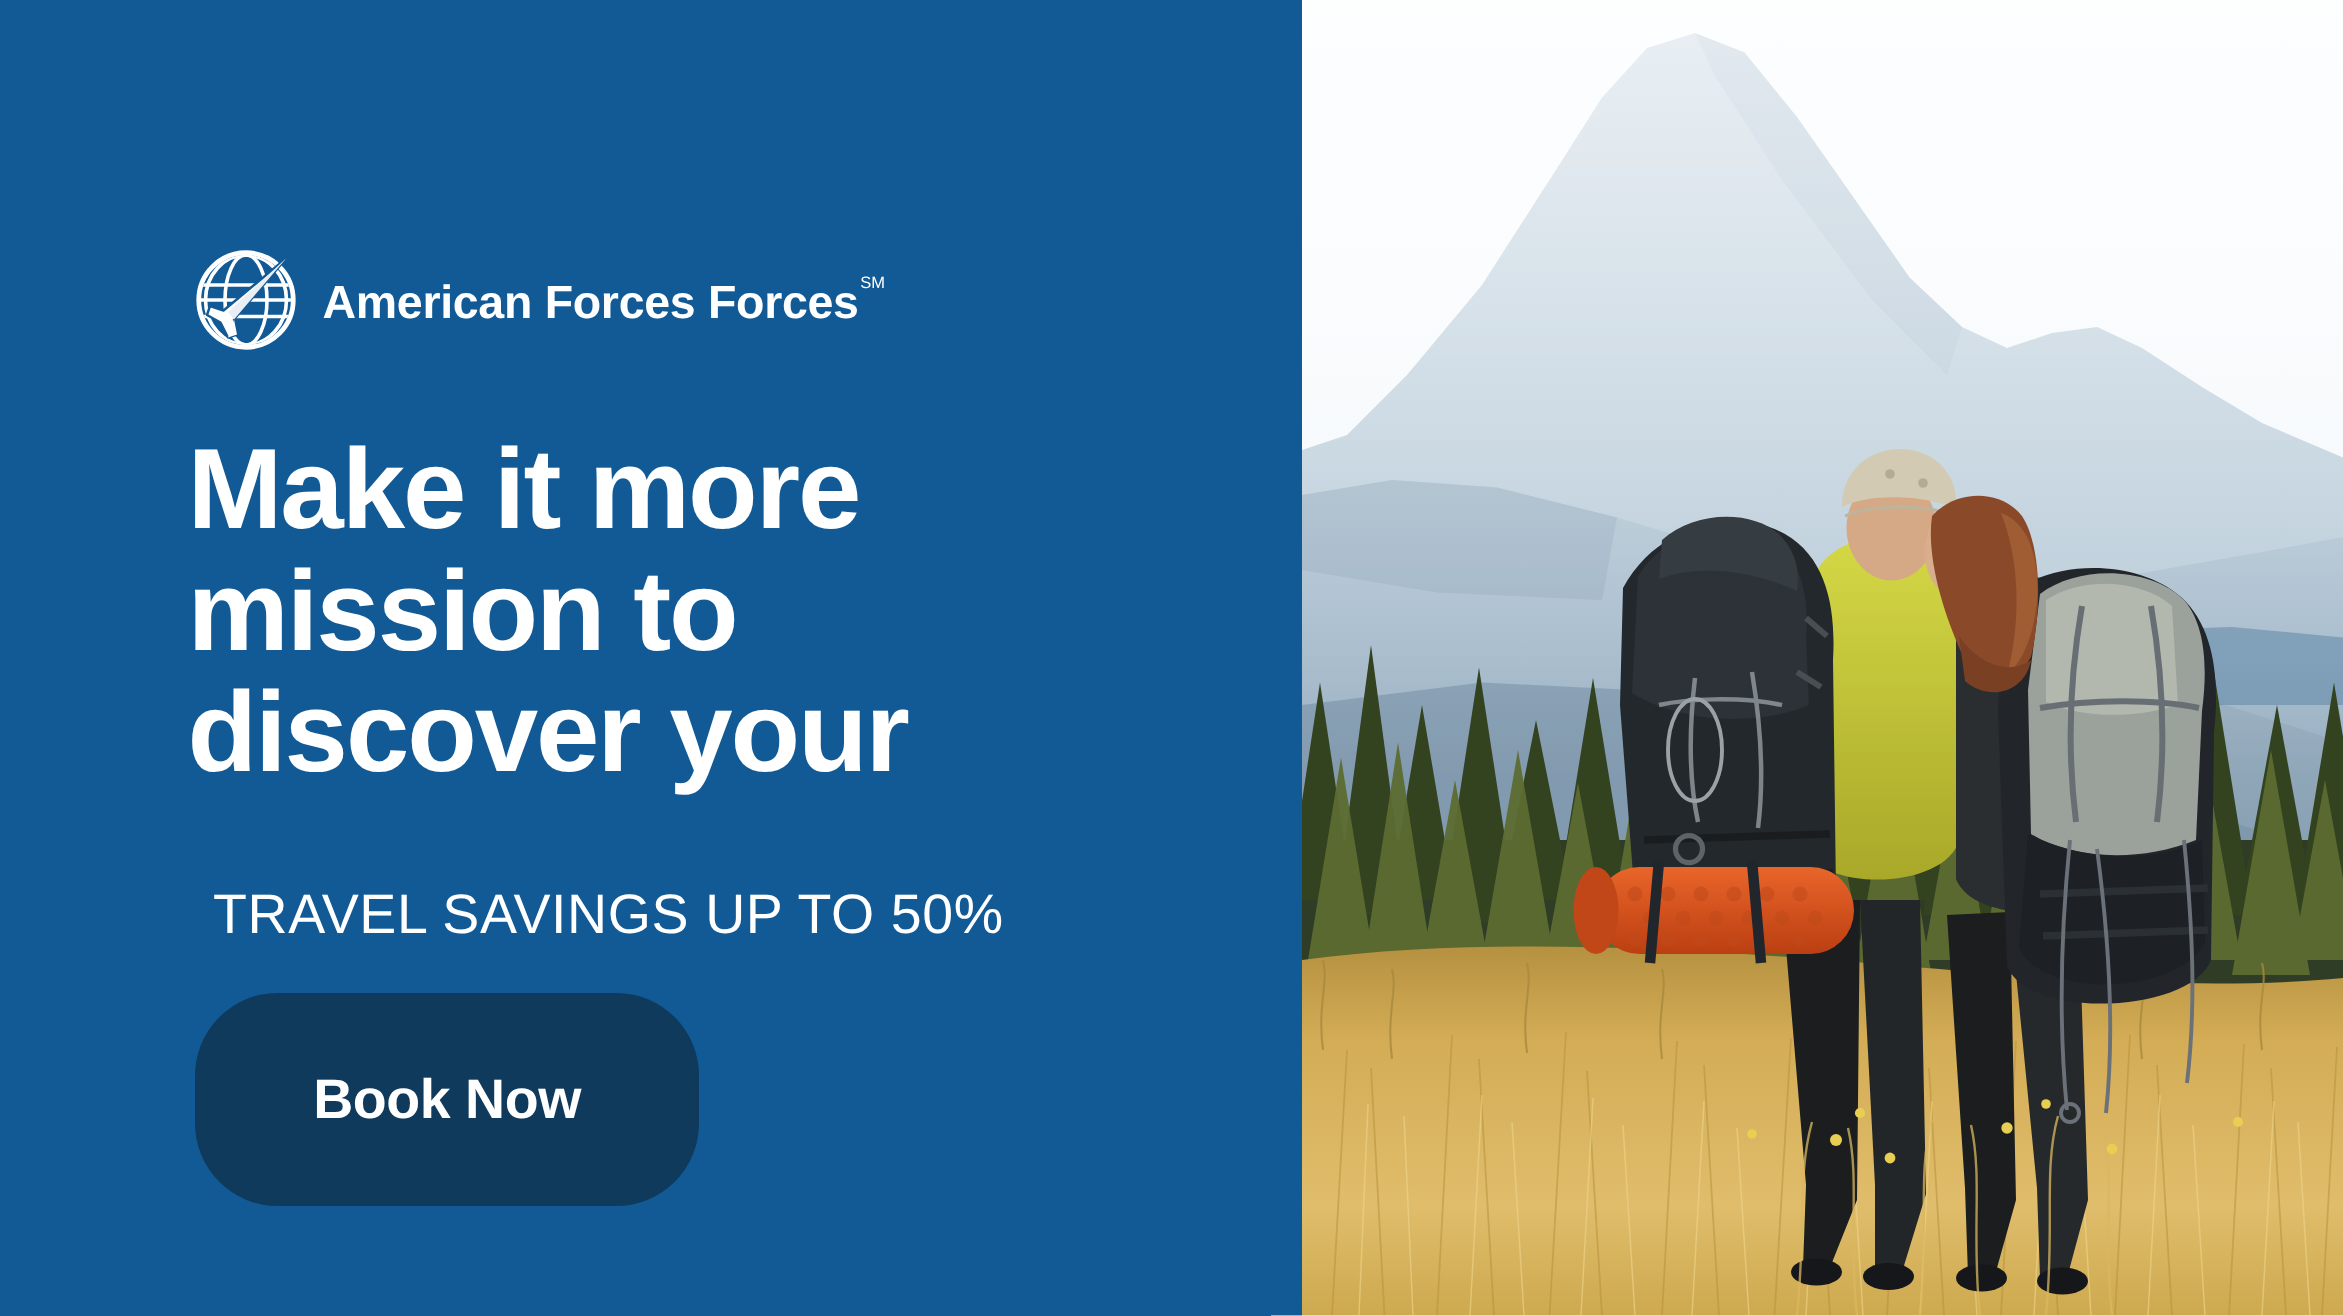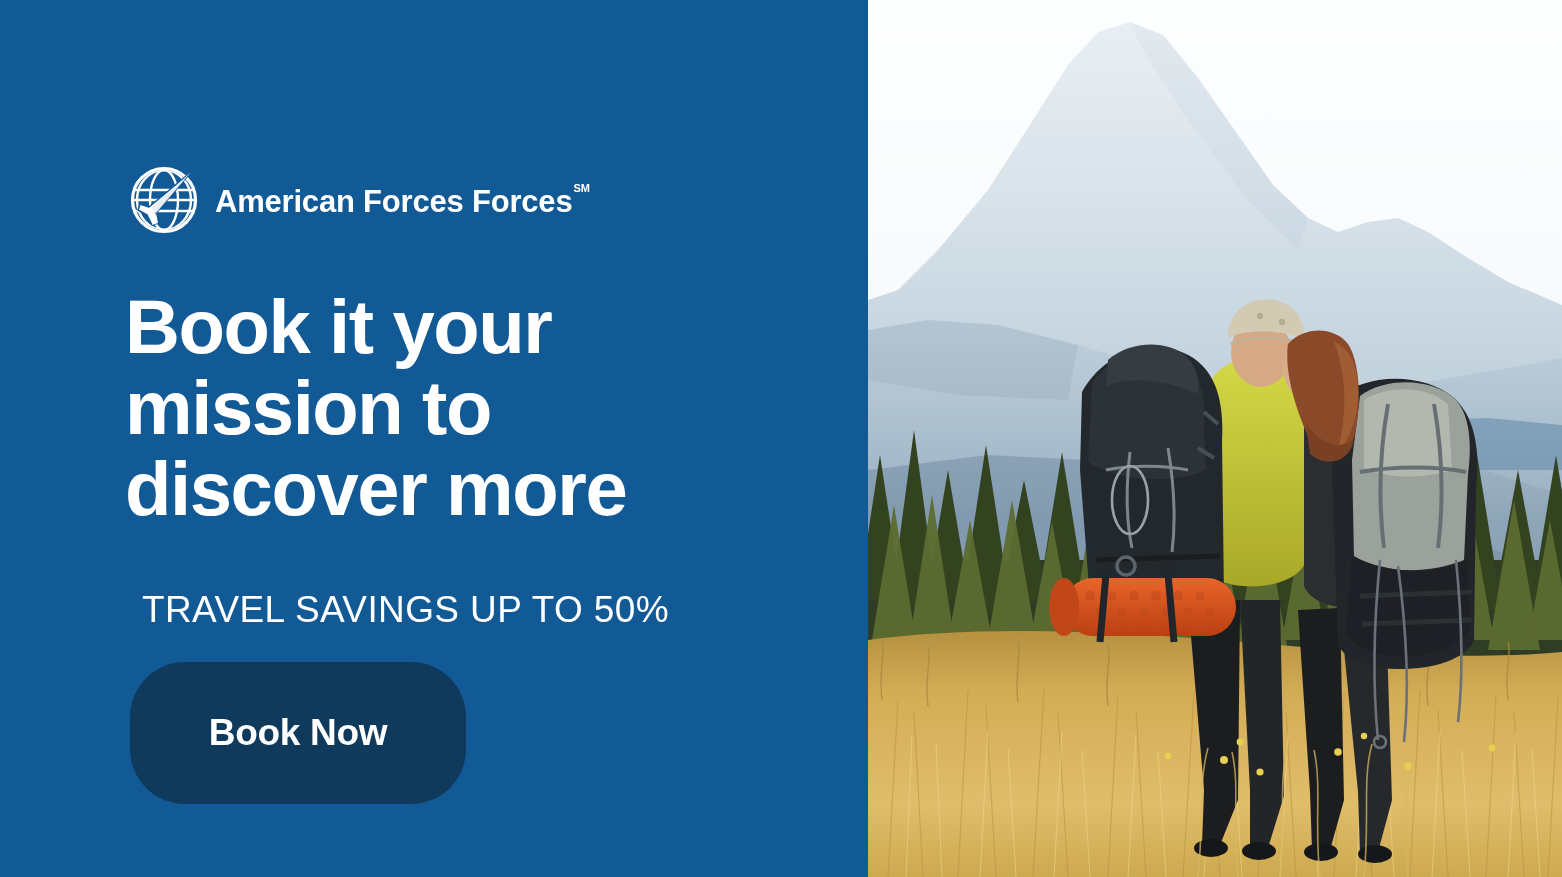--- a/index.html
+++ b/index.html
@@ -54,21 +54,21 @@
     color: #ffffff;
     font-size: 31px;
     font-weight: bold;
     letter-spacing: -0.2px;
     white-space: nowrap;
     line-height: 1;
     padding-top: 3px;
   }
   .logo-sm {
     font-size: 11px;
-    font-weight: bold;
+    font-weight: normal;
     vertical-align: super;
     letter-spacing: 0;
     position: relative;
     top: -9px;
     left: 1px;
   }
 
   
   .headline {
     position: absolute;
@@ -159,23 +159,23 @@
 
           <path d="M64 9 L22 44 L13 41 L11 47 L20 52 L25 62 L31 60 L29 50 Z" fill="#ffffff" stroke="#125A96" stroke-width="1.6" stroke-linejoin="round"></path>
           <path d="M64 9 L29 50 L25 62 L31 60 L29 50 Z" fill="#ffffff"></path>
           <path d="M64 9 L25 45 L29 50 Z" fill="#e8eef3"></path>
         </svg>
       </span>
       <span class="logo-wordmark"><span>American Forces Forces</span><span class="logo-sm">SM</span></span>
     </div>
 
     <h1 class="headline">
-      <span>Book it your</span>
+      <span>Make it more</span>
       <span>mission to</span>
-      <span>discover more</span>
+      <span>discover your</span>
     </h1>
 
     <p class="subhead">TRAVEL SAVINGS UP TO 50%</p>
 
     <button class="cta">Book Now</button>
   </div>
 
   <div class="photo">
     <svg viewBox="0 0 694 877" xmlns="http://www.w3.org/2000/svg" preserveAspectRatio="xMidYMid slice" aria-hidden="true">
       <defs>

